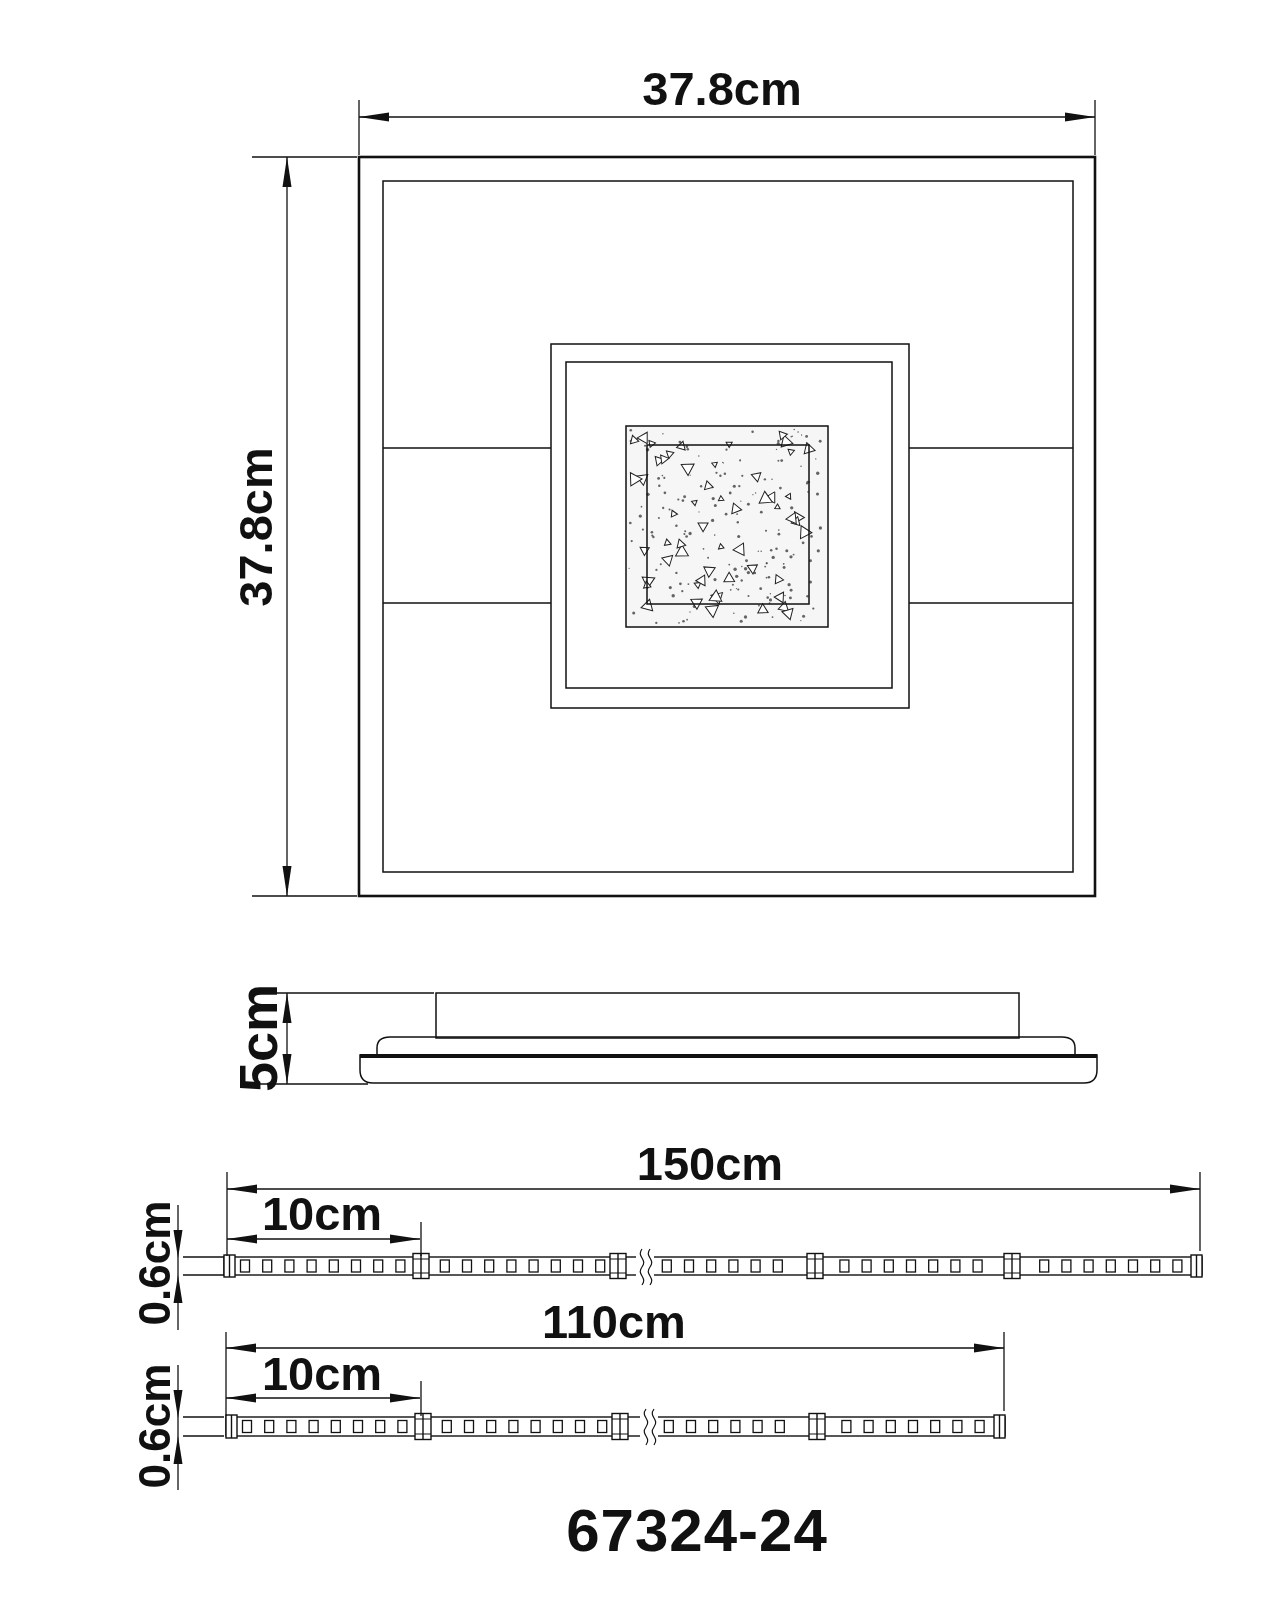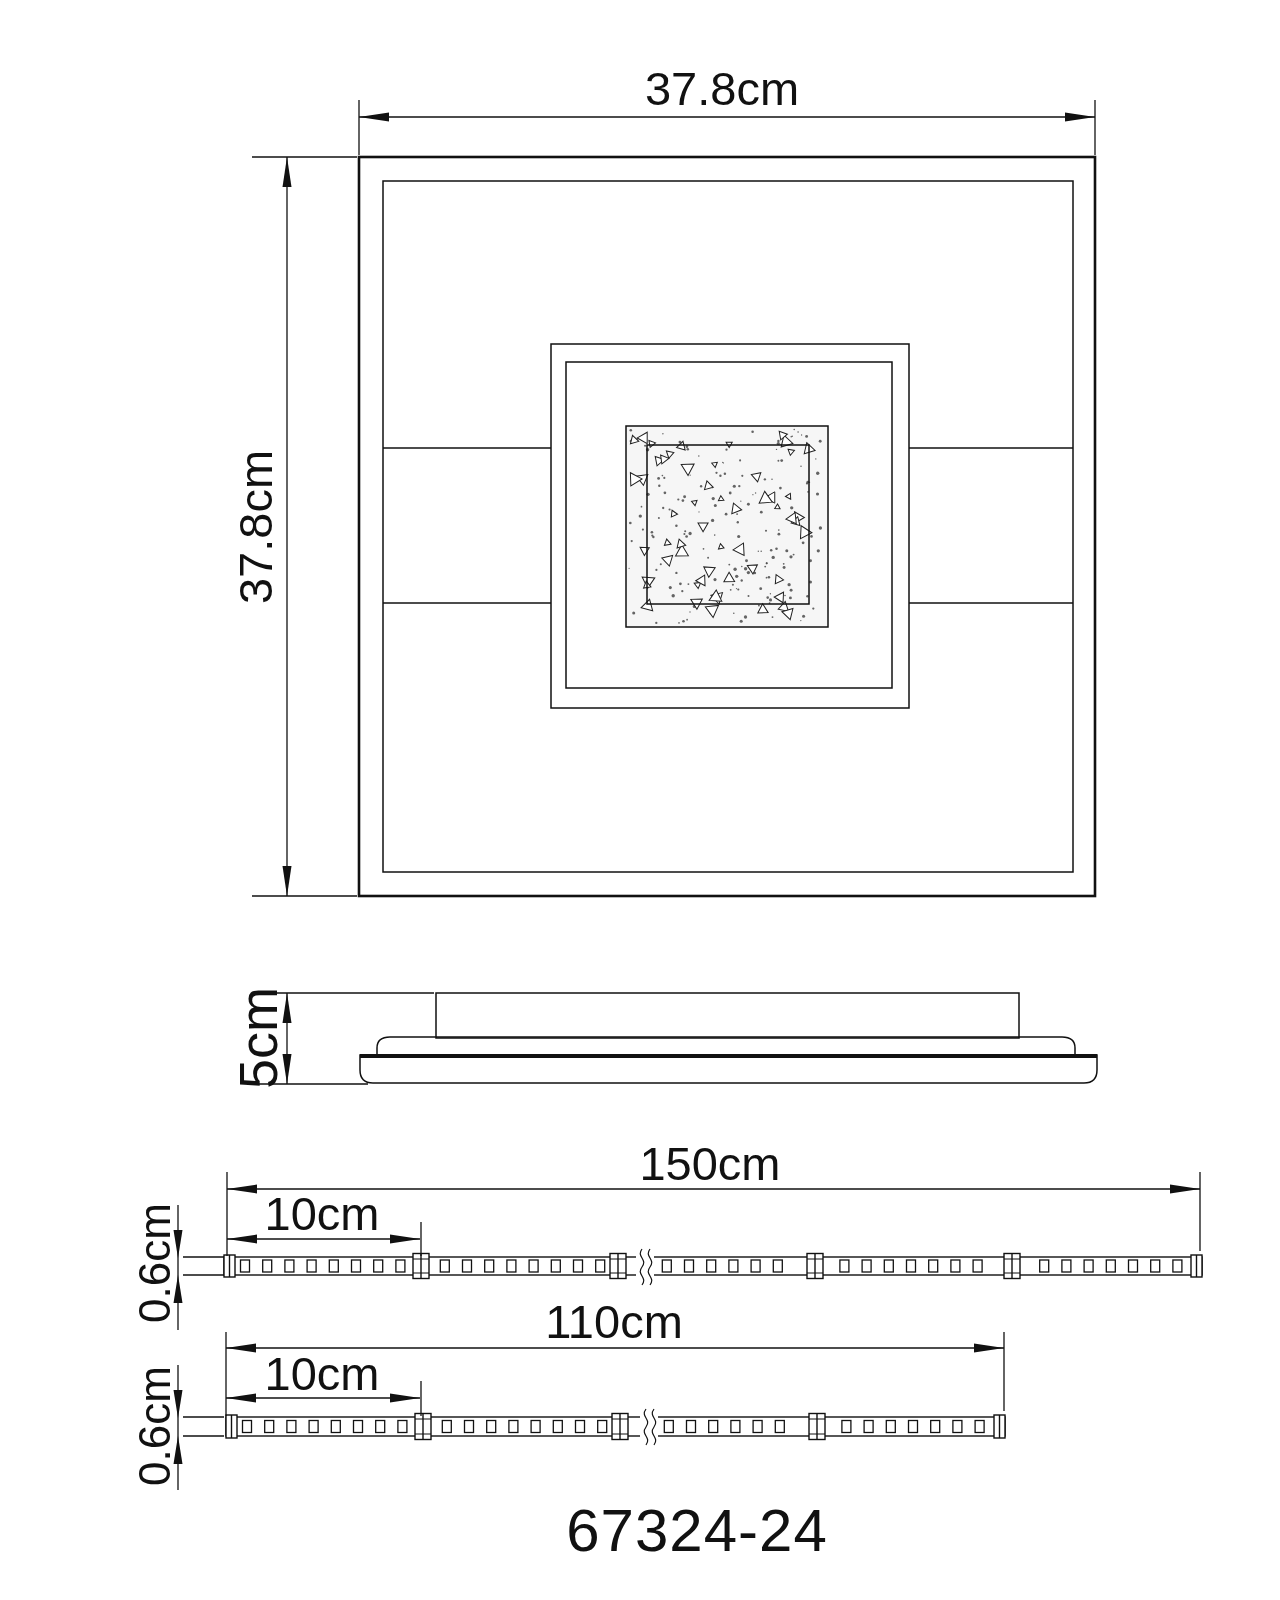--- a/index.html
+++ b/index.html
@@ -1,16 +1,16 @@
 <!DOCTYPE html>
 <html><head>
 <meta charset="utf-8">
 <style>
   html,body{margin:0;padding:0;background:#ffffff;}
-  .page{position:relative;width:1280px;height:1600px;background:#ffffff;overflow:hidden;}
+  .page{position:relative;width:1280px;height:1600px;background:#ffffff;overflow:hidden;font-weight:bold;}
   svg{position:absolute;left:0;top:0;}
   .ln{stroke:#111111;stroke-width:1.5;fill:none;}
   .ln-thick{stroke:#111111;stroke-width:2.6;fill:none;}
   .ln-xthick{stroke:#111111;stroke-width:4;fill:none;}
   .dim{stroke:#111111;stroke-width:1.3;fill:none;}
   .arr{fill:#111111;stroke:none;}
   text{font-family:"Liberation Sans","DejaVu Sans",sans-serif;fill:#111111;}
   .dimtxt{font-size:47px;}
   .dimtxt-sm{font-size:44px;}
   .model{font-size:60px;letter-spacing:1px;}

